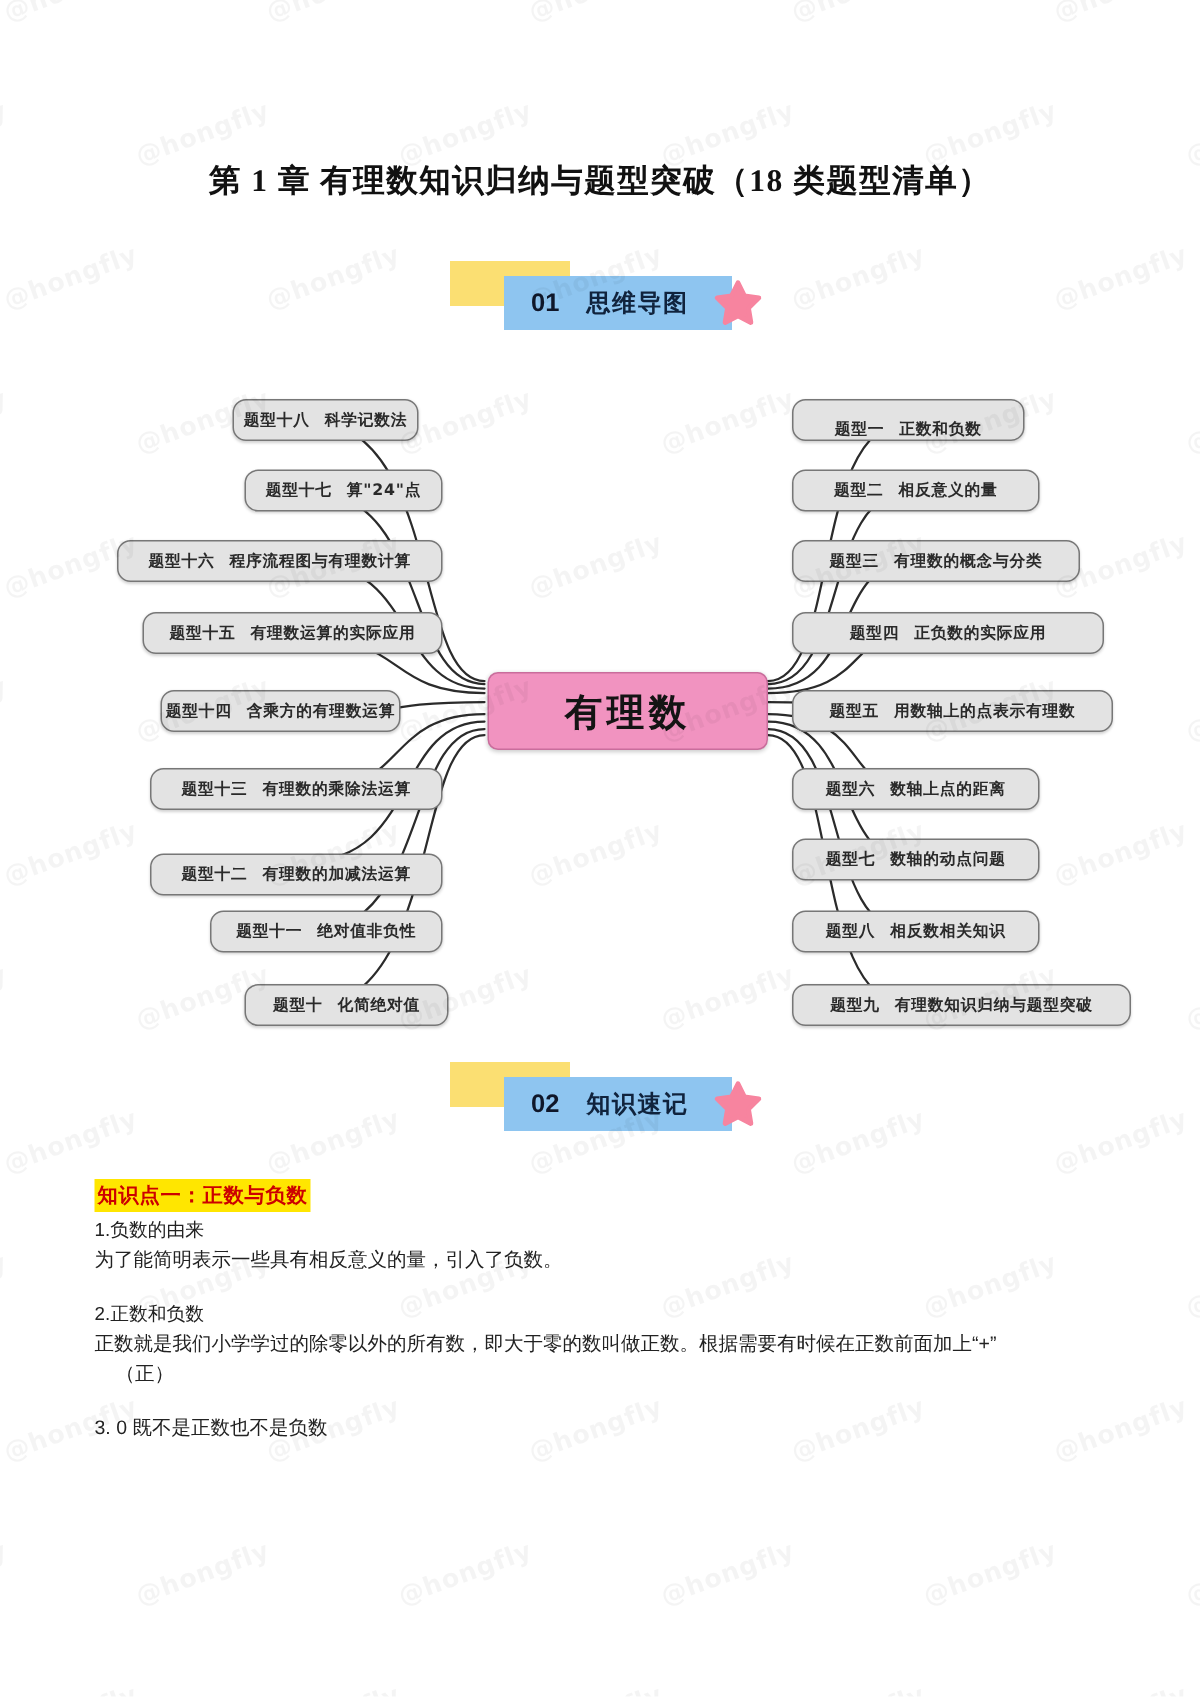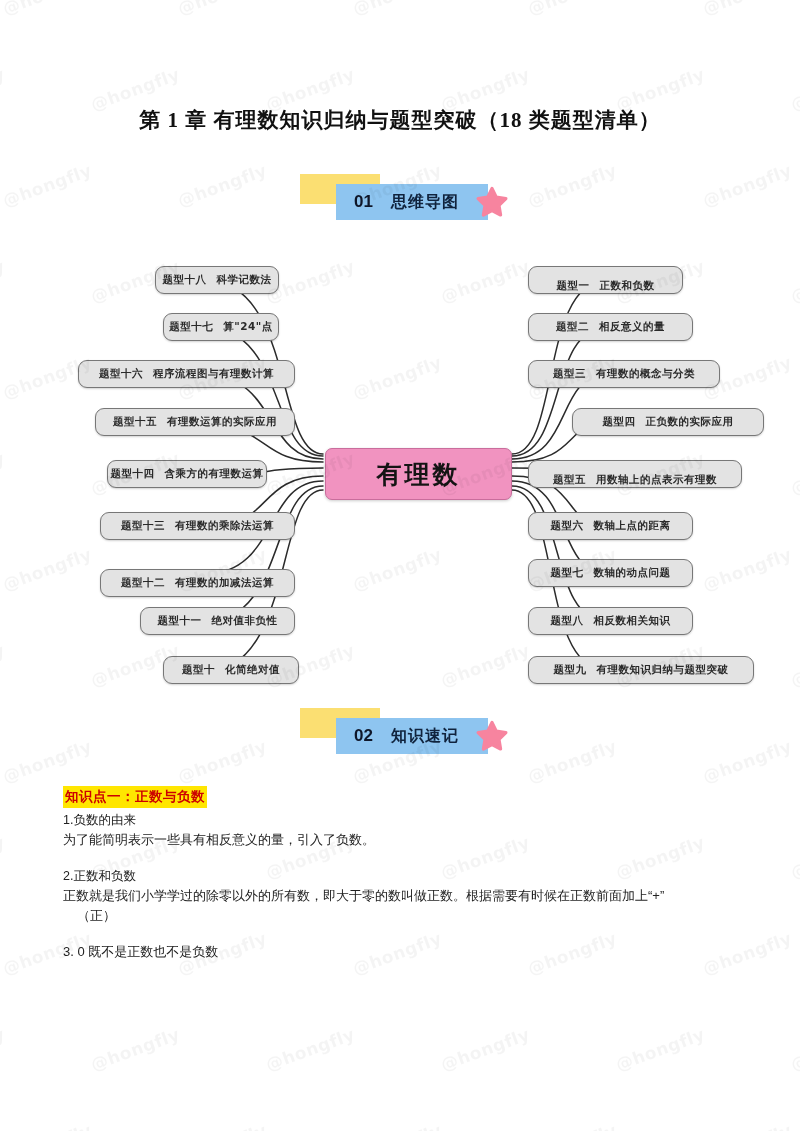--- a/index.html
+++ b/index.html
@@ -270,26 +270,26 @@
     <div class="mnode" style="left:528px;top:73px;width:165px;">
       <span class="nt">题型二</span>
         <span class="nsp"></span>
         <span class="nt">相反意义的量</span>
     </div>
     <div class="mnode" style="left:528px;top:120px;width:192px;">
       <span class="nt">题型三</span>
         <span class="nsp"></span>
         <span class="nt">有理数的概念与分类</span>
     </div>
-    <div class="mnode" style="left:528px;top:168px;width:192px;margin-left:44px;">
+    <div class="mnode" style="left:528px;top:168px;width:208px;">
       <span class="nt">题型四</span>
         <span class="nsp"></span>
         <span class="nt">正负数的实际应用</span>
     </div>
-    <div class="mnode" style="left:528px;top:220px;width:214px;align-items:flex-end;">
+    <div class="mnode" style="left:528px;top:220px;width:214px;">
       <span class="nt">题型五</span>
         <span class="nsp"></span>
         <span class="nt">用数轴上的点表示有理数</span>
     </div>
     <div class="mnode" style="left:528px;top:272px;width:165px;">
       <span class="nt">题型六</span>
         <span class="nsp"></span>
         <span class="nt">数轴上点的距离</span>
     </div>
     <div class="mnode" style="left:528px;top:319px;width:165px;">
@@ -306,21 +306,21 @@
       <span class="nt">题型九</span>
         <span class="nsp"></span>
         <span class="nt">有理数知识归纳与题型突破</span>
     </div>
 
     <div class="mnode" style="left:155px;top:26px;width:124px;">
       <span class="nt">题型十八</span>
         <span class="nsp"></span>
         <span class="nt">科学记数法</span>
     </div>
-    <div class="mnode" style="left:163px;top:73px;width:116px;">
+    <div class="mnode" style="left:163px;top:73px;width:132px;">
       <span class="nt">题型十七</span>
         <span class="nsp"></span>
         <span class="nt">算"24"点</span>
     </div>
     <div class="mnode" style="left:78px;top:120px;width:217px;">
       <span class="nt">题型十六</span>
         <span class="nsp"></span>
         <span class="nt">程序流程图与有理数计算</span>
     </div>
     <div class="mnode" style="left:95px;top:168px;width:200px;">

